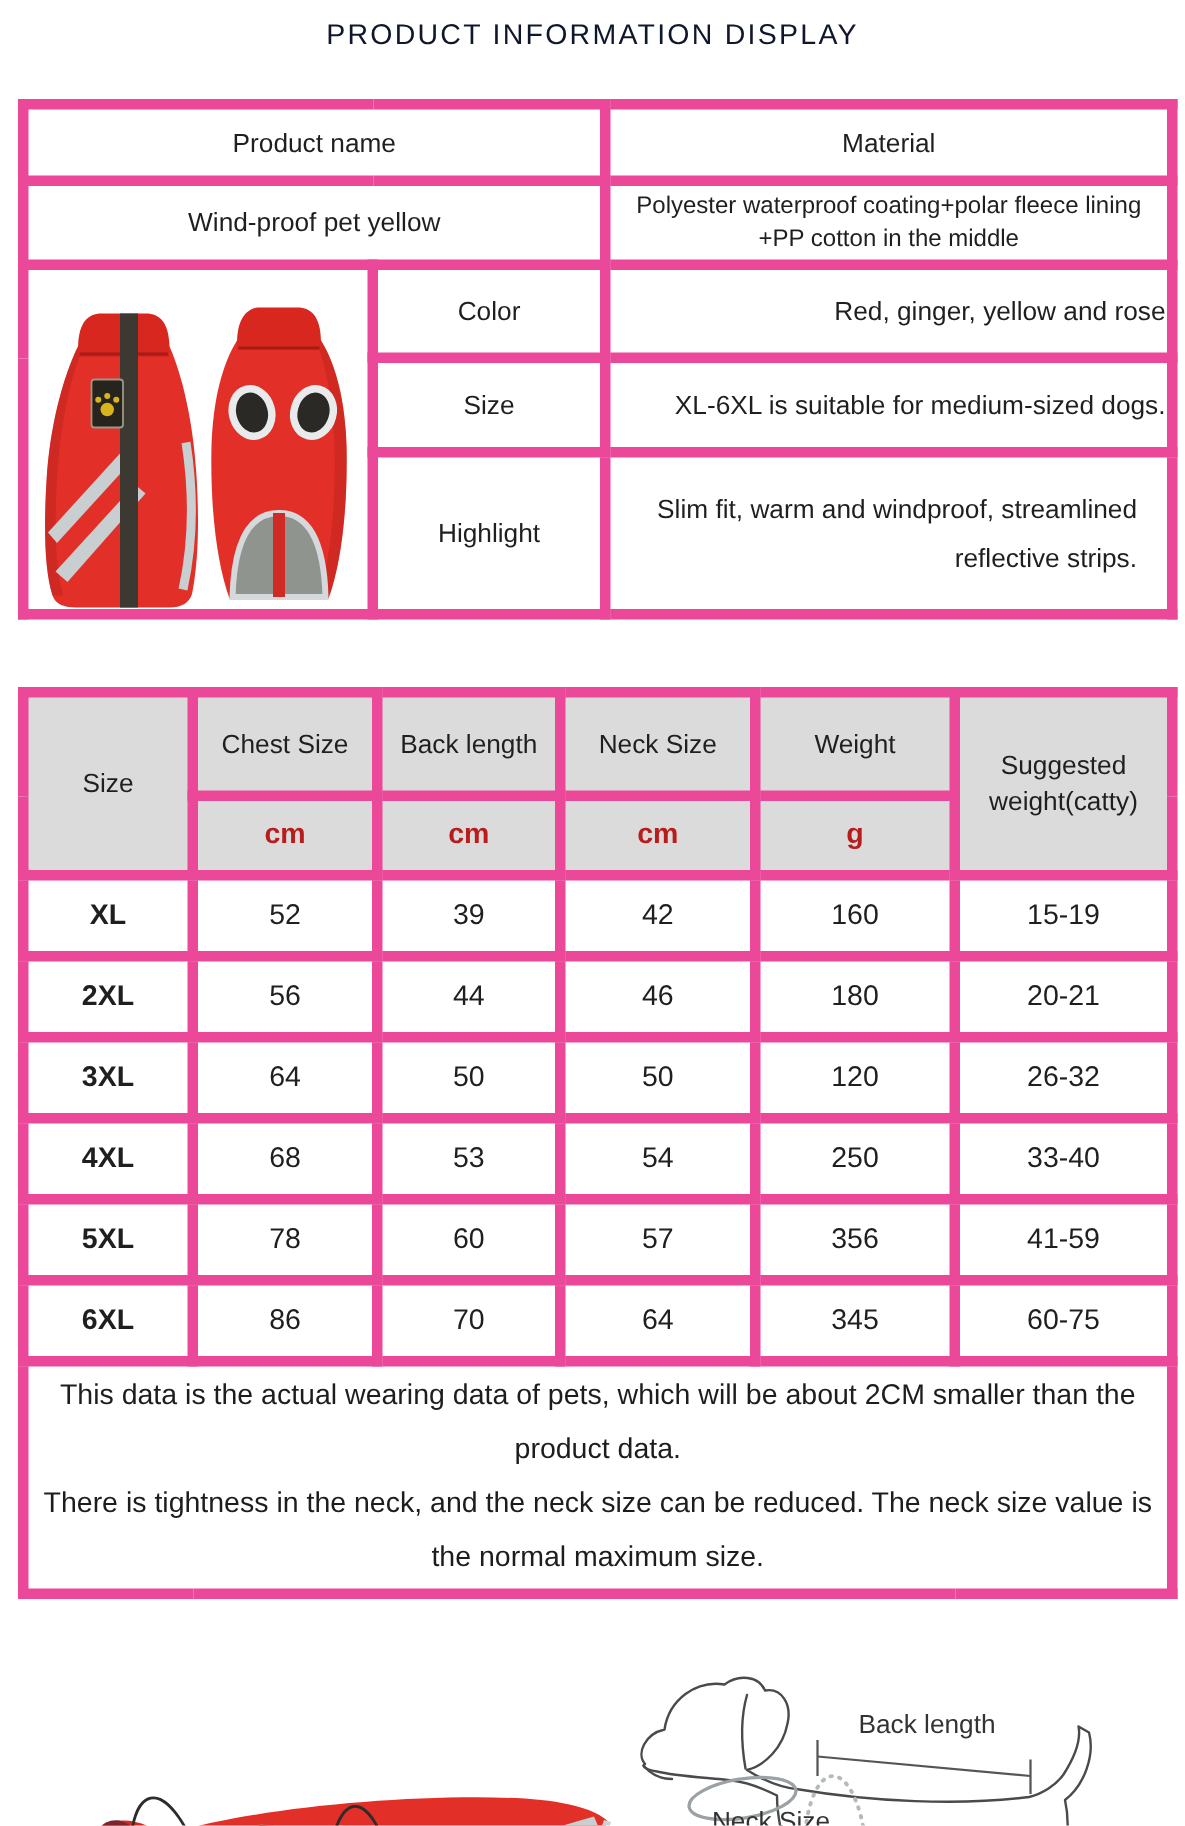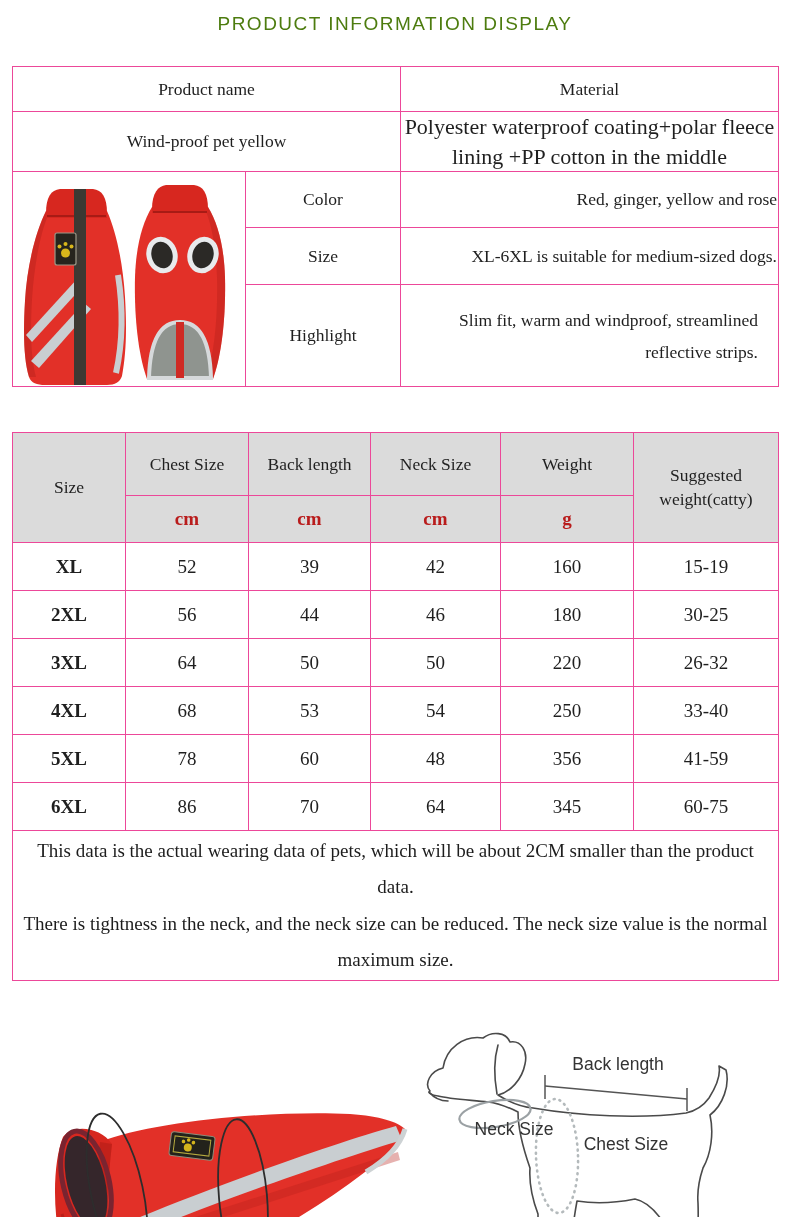--- a/index.html
+++ b/index.html
@@ -2,34 +2,34 @@
 <html><head>
 <meta charset="utf-8">
 <style>
   html,body { margin:0; padding:0; }
   body {
     width:790px; height:1217px; background:#ffffff; overflow:hidden;
     font-family:"Liberation Sans", sans-serif; color:#262626; position:relative;
   }
   .title {
     text-align:center; padding-top:13px; font-size:19px; letter-spacing:1.5px;
-    color:#4d7c0f; font-weight:400;
+    color:#0f172a; font-weight:400;
   }
   table { border-collapse:collapse; table-layout:fixed; margin-left:12px; width:766px; }
-  td { border:1px solid #ec4899; text-align:center; vertical-align:middle; color:#1f1f1f;font-family:Liberation Serif, serif; }
+  td { border:7px solid #ec4899; text-align:center; vertical-align:middle; color:#1f1f1f; }
 
   
   .info-table { margin-top:31px; }
   .info-table td { font-size:17.5px; }
   .info-table .r1 td { height:42px; }
   .info-table .r2 td { height:47px; }
   .info-table .r3 td { height:53px; }
   .info-table .r4 td { height:54px; }
   .info-table .r5 td { height:99px; }
-  .info-table .material { font-size:22px; line-height:1.35; padding:0 1px; }
+  .info-table .material { font-size:16px; line-height:1.35; padding:0 1px; }
   .info-table .val { text-align:right; padding-left:14px; }
   .info-table .val-hl { line-height:1.85; padding-right:20px; }
   .photo-cell { padding:0; vertical-align:bottom; }
   .photo-cell svg { display:block; margin:0 auto; }
 
   
   .size-table { margin-top:45px; }
   .size-table td { font-size:19px; }
   .size-table .hd { background:#dbdbdb; font-size:17.5px; }
   .size-table .hrow1 td { height:60px; }
@@ -149,43 +149,43 @@
     <td>42</td>
     <td>160</td>
     <td>15-19</td>
   </tr>
   <tr class="drow">
     <td class="c-size">2XL</td>
     <td>56</td>
     <td>44</td>
     <td>46</td>
     <td>180</td>
-    <td>30-25</td>
+    <td>20-21</td>
   </tr>
   <tr class="drow">
     <td class="c-size">3XL</td>
     <td>64</td>
     <td>50</td>
     <td>50</td>
-    <td>220</td>
+    <td>120</td>
     <td>26-32</td>
   </tr>
   <tr class="drow">
     <td class="c-size">4XL</td>
     <td>68</td>
     <td>53</td>
     <td>54</td>
     <td>250</td>
     <td>33-40</td>
   </tr>
   <tr class="drow">
     <td class="c-size">5XL</td>
     <td>78</td>
     <td>60</td>
-    <td>48</td>
+    <td>57</td>
     <td>356</td>
     <td>41-59</td>
   </tr>
   <tr class="drow">
     <td class="c-size">6XL</td>
     <td>86</td>
     <td>70</td>
     <td>64</td>
     <td>345</td>
     <td>60-75</td>

